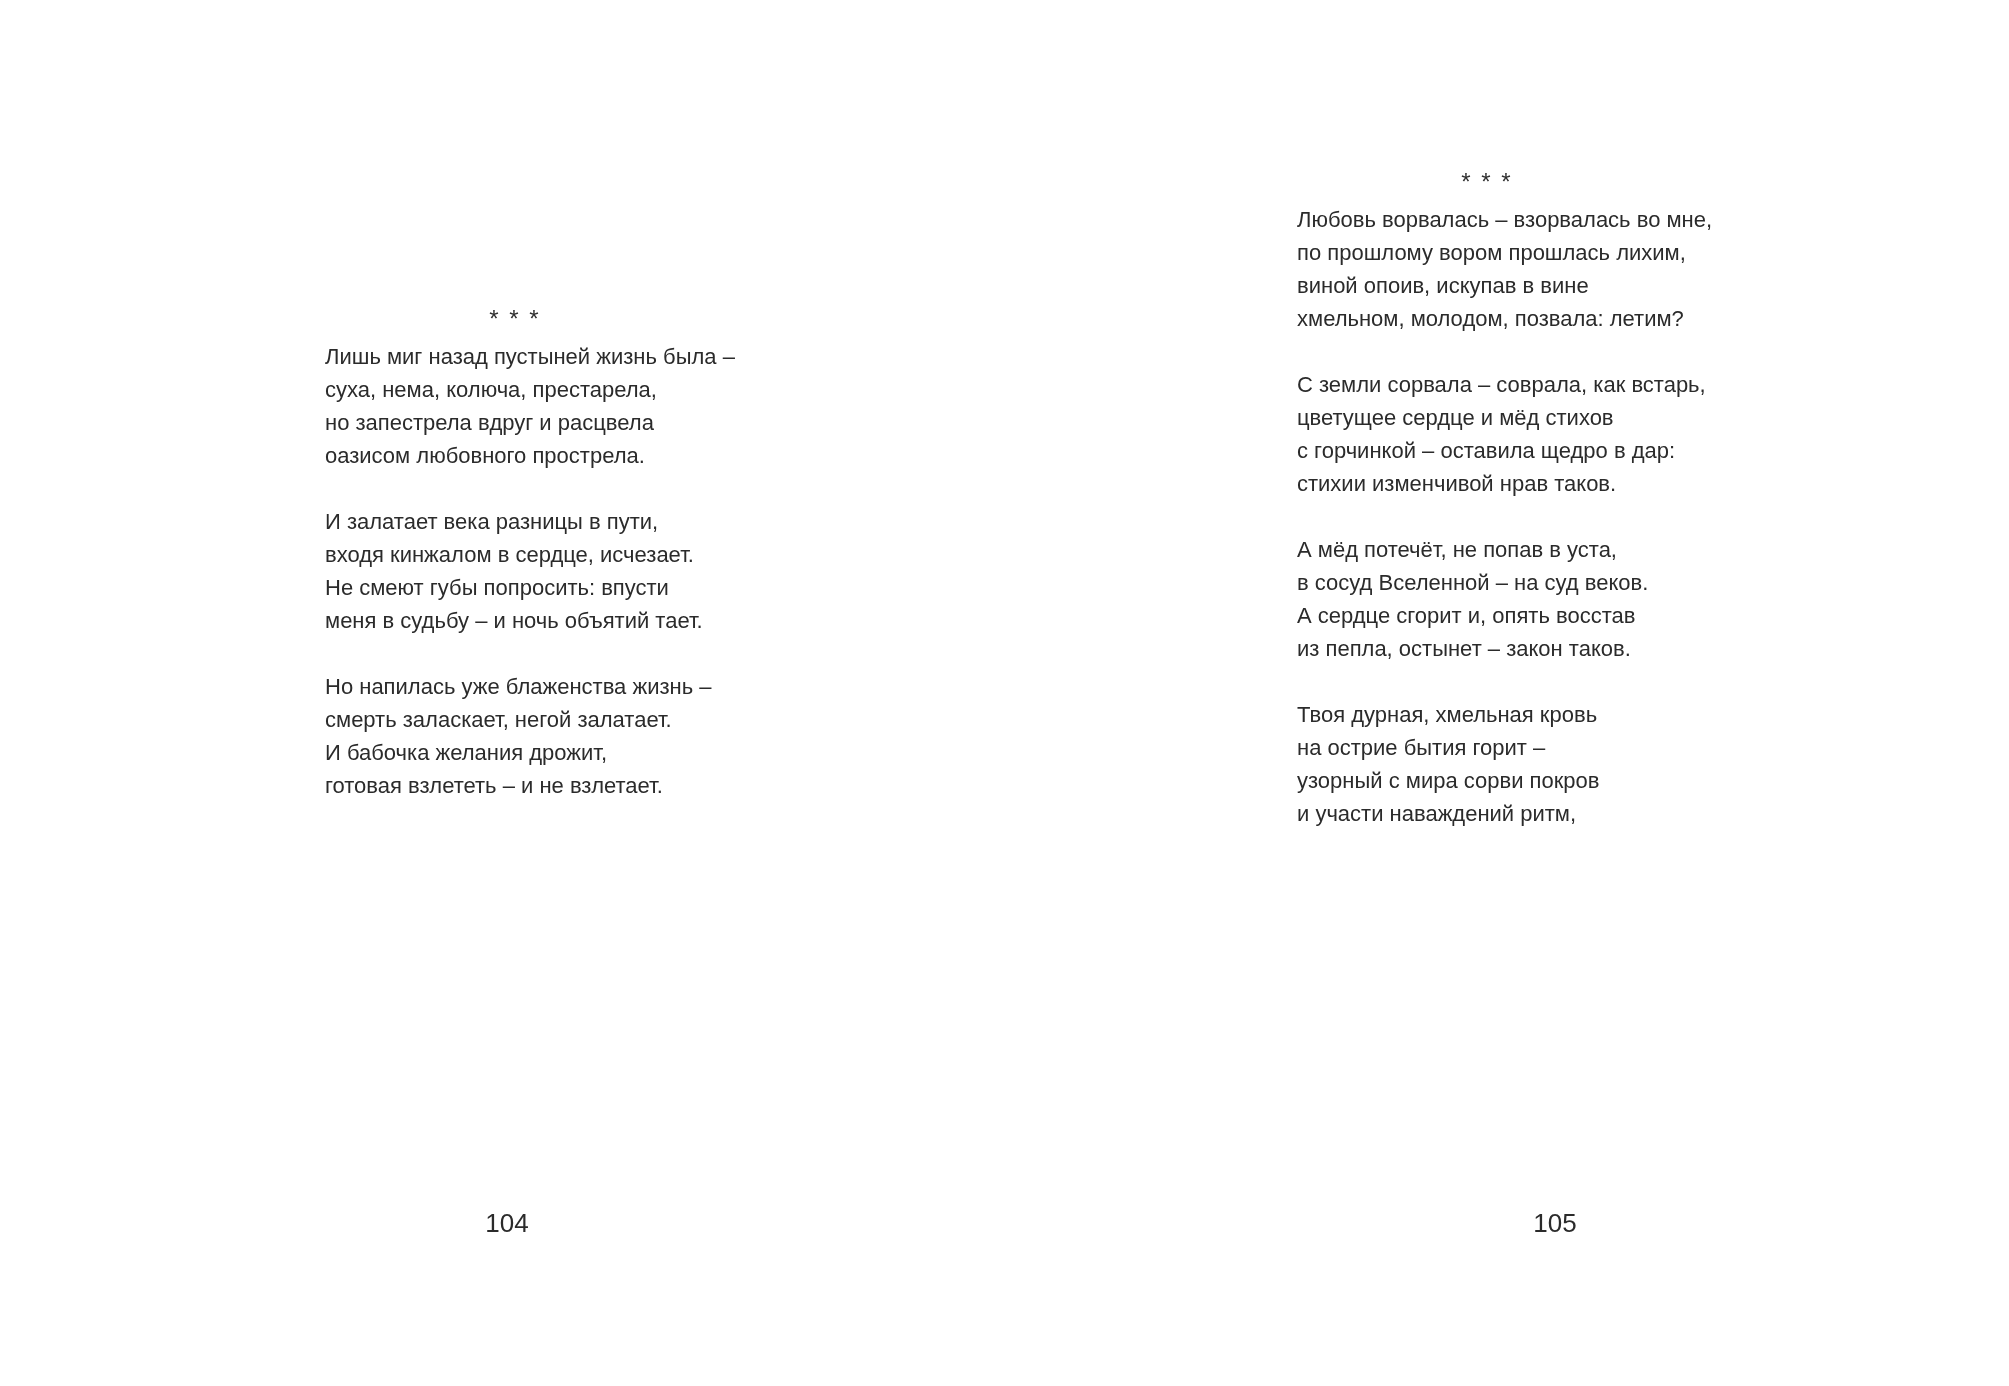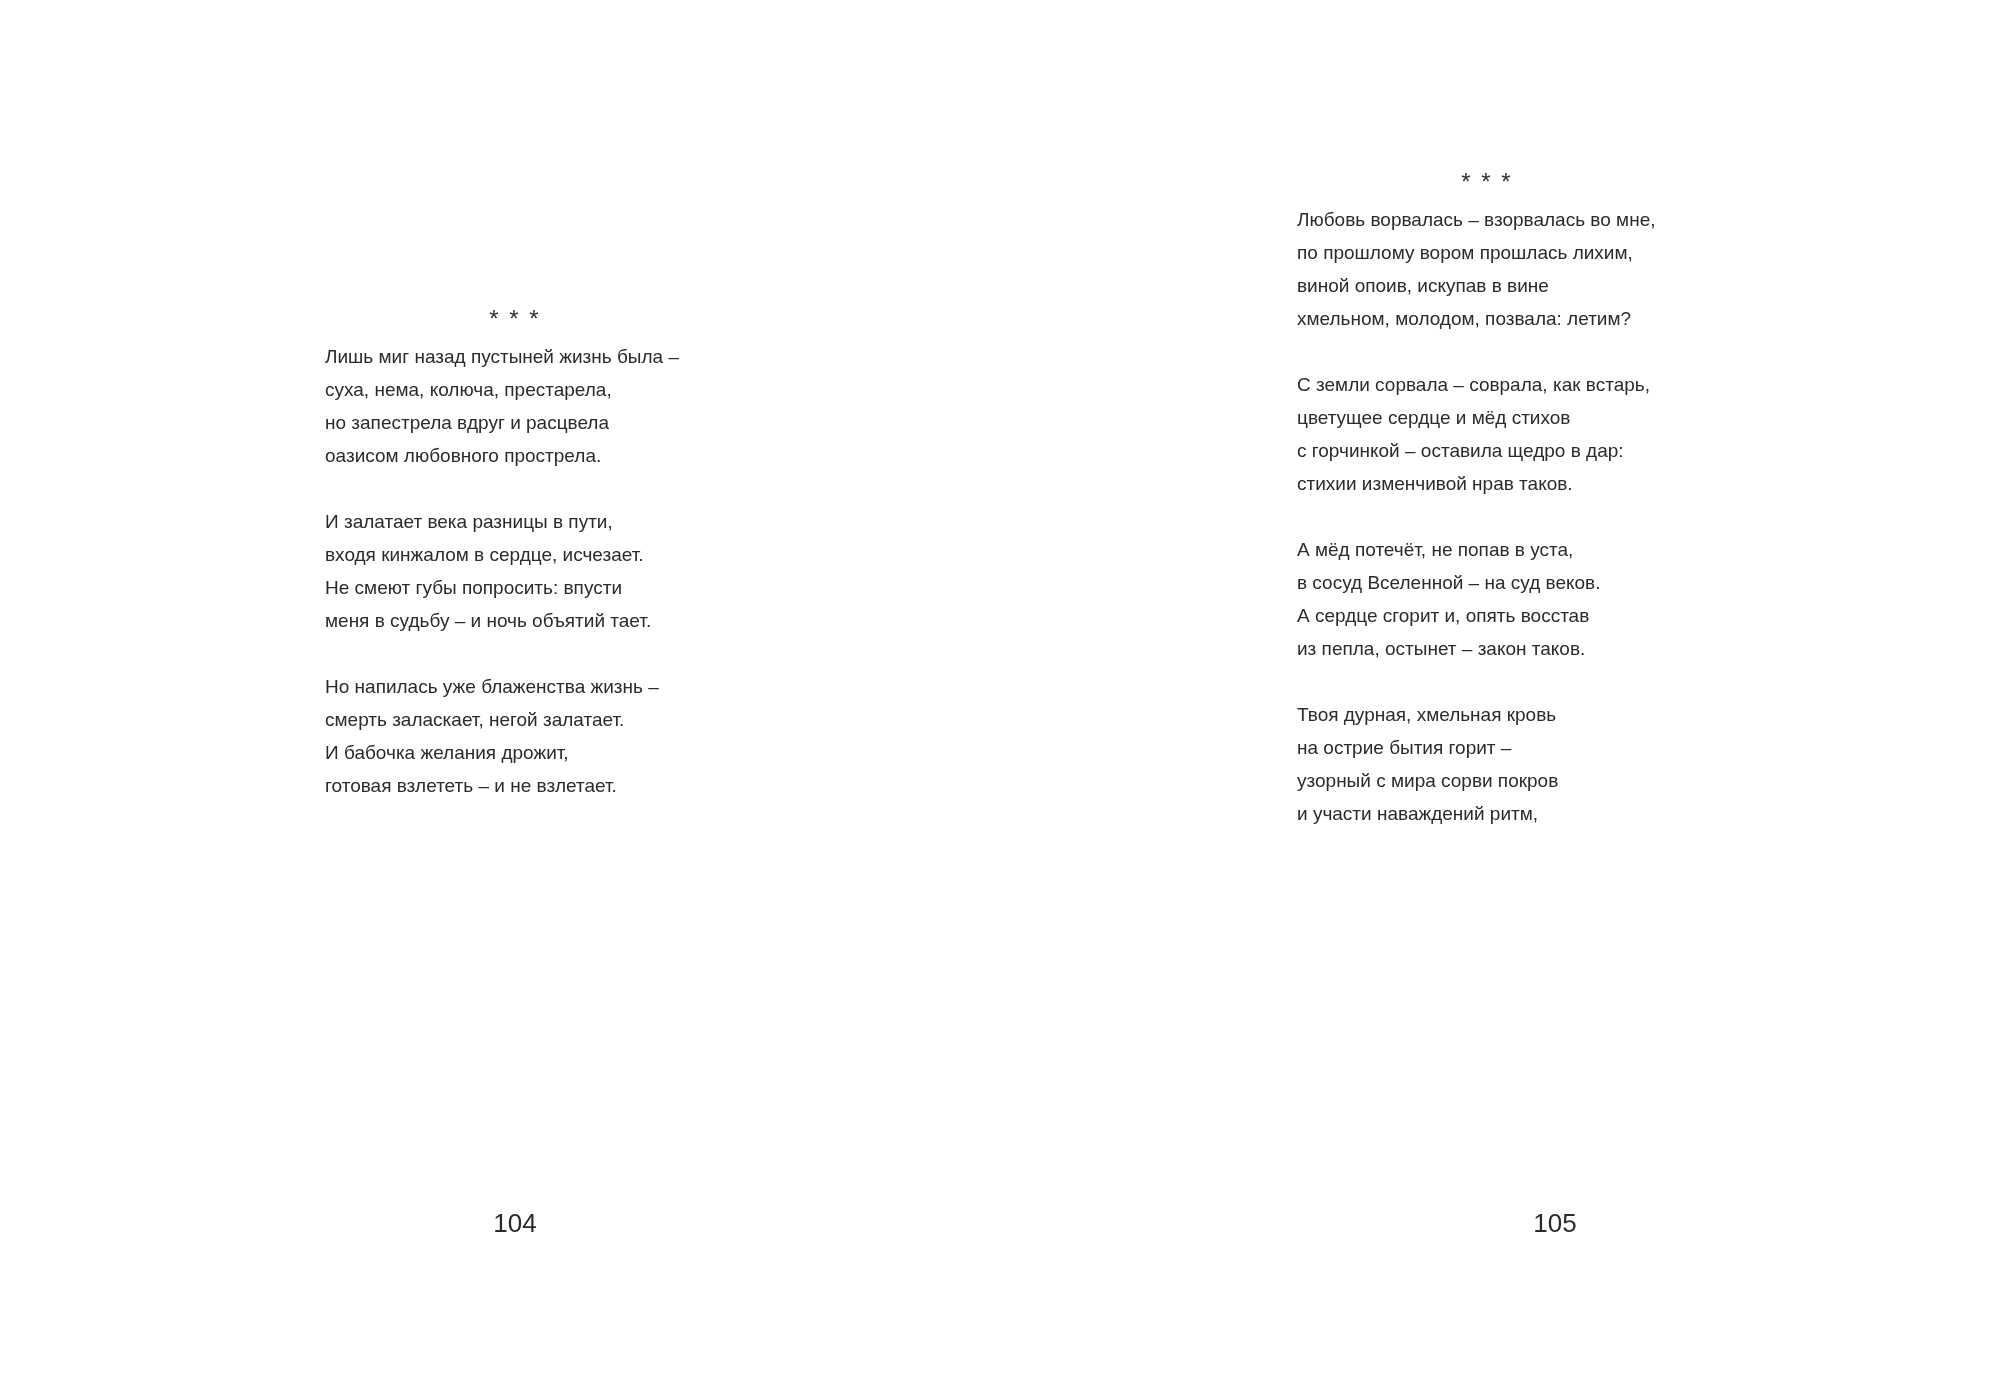--- a/index.html
+++ b/index.html
@@ -31,34 +31,34 @@
     letter-spacing: 2px;
     margin: 0 0 5px 0;
     color: #2f2f2f;
   }
   .stanza {
     margin: 0 0 33px 0;
   }
   .line {
     display: block;
     white-space: nowrap;
-    font-size: 19px;
+    font-size: 22px;
     line-height: 33px;
     font-weight: 400;
   }
   .page-number {
     position: absolute;
     top: 1208px;
     width: 380px;
     text-align: center;
     font-size: 26px;
     line-height: 30px;
     color: #2b2b2b;
   }
-  .page-number.left  { left: 325px; }
+  .page-number.left  { left: 317px; }
   .page-number.right { left: 1365px; }
 </style>
 </head>
 <body>
 
 <div class="spread">
 
   <div class="poem-block left">
     <span class="stars">* * *</span>
 

